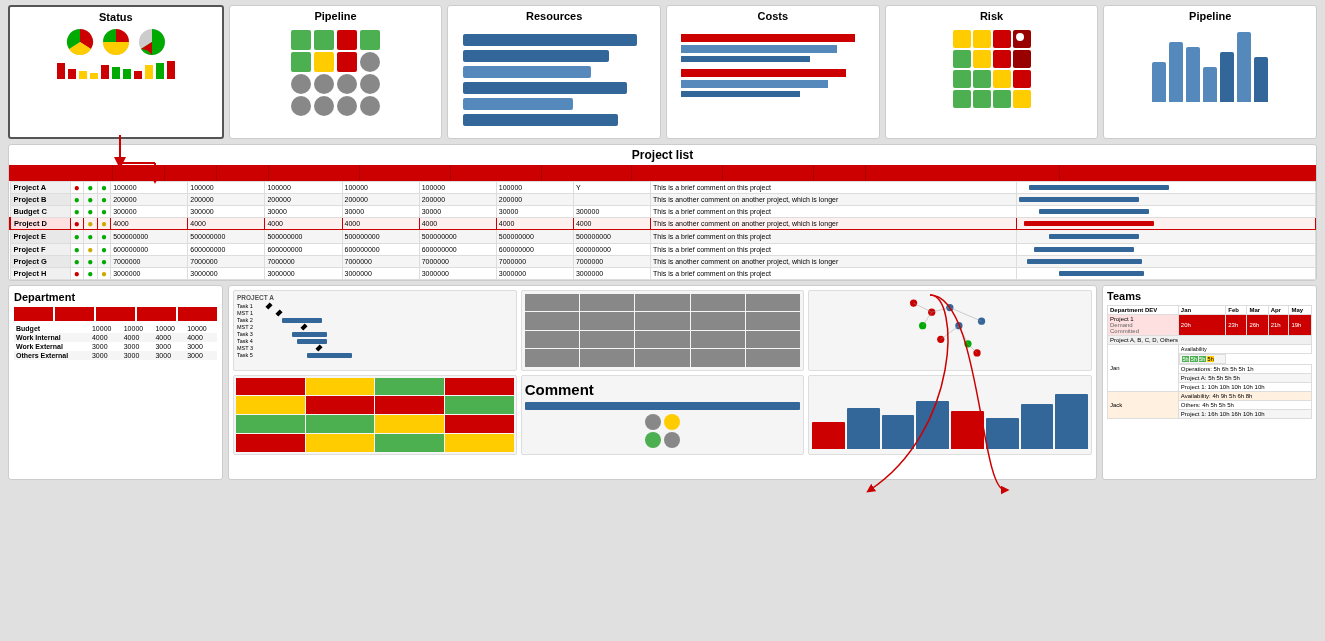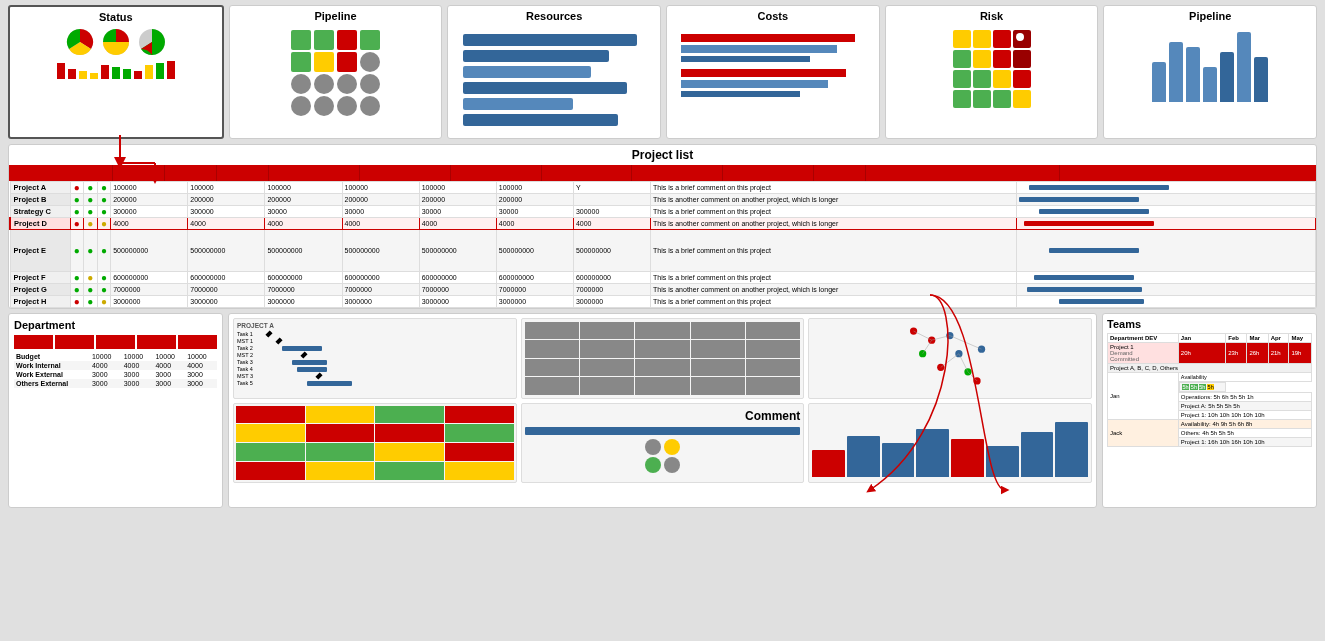--- a/index.html
+++ b/index.html
@@ -196,21 +196,21 @@
         <td style="border:1px solid #ddd; padding:1px 2px; font-size:7px;">200000</td>
         <td style="border:1px solid #ddd; padding:1px 2px; font-size:7px;">200000</td>
         <td style="border:1px solid #ddd; padding:1px 2px; font-size:7px;"></td>
         <td style="border:1px solid #ddd; padding:1px 2px; font-size:7px;">This is another comment on another project, which is longer</td>
         <td style="border:1px solid #ddd; padding:1px 2px;">
               <div style="height:5px; background:#336699; width:120px; border-radius:1px;"></div>
             </td>
       </tr>
 
       <tr>
-        <td style="font-weight:bold; background:#f0f0f0; padding:1px 3px; border:1px solid #ddd;">Strategy C</td>
+        <td style="font-weight:bold; background:#f0f0f0; padding:1px 3px; border:1px solid #ddd;">Budget C</td>
         <td style="border:1px solid #ddd; text-align:center; color:#00aa00; font-size:10px;">●</td>
         <td style="border:1px solid #ddd; text-align:center; color:#00aa00; font-size:10px;">●</td>
         <td style="border:1px solid #ddd; text-align:center; color:#00aa00; font-size:10px;">●</td>
         <td style="border:1px solid #ddd; padding:1px 2px; font-size:7px;">300000</td>
         <td style="border:1px solid #ddd; padding:1px 2px; font-size:7px;">300000</td>
         <td style="border:1px solid #ddd; padding:1px 2px; font-size:7px;">30000</td>
         <td style="border:1px solid #ddd; padding:1px 2px; font-size:7px;">30000</td>
         <td style="border:1px solid #ddd; padding:1px 2px; font-size:7px;">30000</td>
         <td style="border:1px solid #ddd; padding:1px 2px; font-size:7px;">30000</td>
         <td style="border:1px solid #ddd; padding:1px 2px; font-size:7px;">300000</td>
@@ -232,21 +232,21 @@
         <td style="border:1px solid #cc0000; padding:1px 2px; font-size:7px;">4000</td>
         <td style="border:1px solid #cc0000; padding:1px 2px; font-size:7px;">4000</td>
         <td style="border:1px solid #cc0000; padding:1px 2px; font-size:7px;">4000</td>
         <td style="border:1px solid #cc0000; padding:1px 2px; font-size:7px;">This is another comment on another project, which is longer</td>
         <td style="border:1px solid #cc0000; padding:1px 2px;">
               <div style="height:5px; background:#cc0000; width:130px; border-radius:1px; margin-left:5px;"></div>
             </td>
       </tr>
 
       <tr style="background:#f5f5f5;">
-        <td style="font-weight:bold; background:#e8e8e8; padding:16px 3px; border:1px solid #ddd;">Project E</td>
+        <td style="font-weight:bold; background:#e8e8e8; padding:2px 3px; border:1px solid #ddd;">Project E</td>
         <td style="border:1px solid #ddd; text-align:center; color:#00aa00; font-size:10px;">●</td>
         <td style="border:1px solid #ddd; text-align:center; color:#00aa00; font-size:10px;">●</td>
         <td style="border:1px solid #ddd; text-align:center; color:#00aa00; font-size:10px;">●</td>
         <td style="border:1px solid #ddd; padding:1px 2px; font-size:7px;">500000000</td>
         <td style="border:1px solid #ddd; padding:1px 2px; font-size:7px;">500000000</td>
         <td style="border:1px solid #ddd; padding:1px 2px; font-size:7px;">500000000</td>
         <td style="border:1px solid #ddd; padding:1px 2px; font-size:7px;">500000000</td>
         <td style="border:1px solid #ddd; padding:1px 2px; font-size:7px;">500000000</td>
         <td style="border:1px solid #ddd; padding:1px 2px; font-size:7px;">500000000</td>
         <td style="border:1px solid #ddd; padding:1px 2px; font-size:7px;">500000000</td>
@@ -460,21 +460,21 @@
               <div style="background:#ffcc00;"></div>
               <div style="background:#cc0000;"></div>
             <div style="background:#cc0000;"></div>
               <div style="background:#ffcc00;"></div>
               <div style="background:#4caf50;"></div>
               <div style="background:#ffcc00;"></div>
           </div>
         </div>
 
         <div style="background:#f5f5f5; border:1px solid #ddd; border-radius:2px; padding:3px; overflow:hidden;">
-          <div style="font-size:12px; font-weight:bold; text-align:right; padding:2px 0;">Comment</div>
+          <div style="font-size:15px; font-weight:bold; text-align:left; padding:2px 0;">Comment</div>
           <div style="height:8px; background:#336699; margin:2px 0; border-radius:1px;"></div>
           <div style="display:flex; gap:3px; margin-top:4px; justify-content:center;">
             <div style="width:16px; height:16px; background:#888; border-radius:50%;"></div>
             <div style="width:16px; height:16px; background:#ffcc00; border-radius:50%;"></div>
           </div>
           <div style="display:flex; gap:3px; margin-top:2px; justify-content:center;">
             <div style="width:16px; height:16px; background:#4caf50; border-radius:50%;"></div>
             <div style="width:16px; height:16px; background:#888; border-radius:50%;"></div>
           </div>
         </div>

